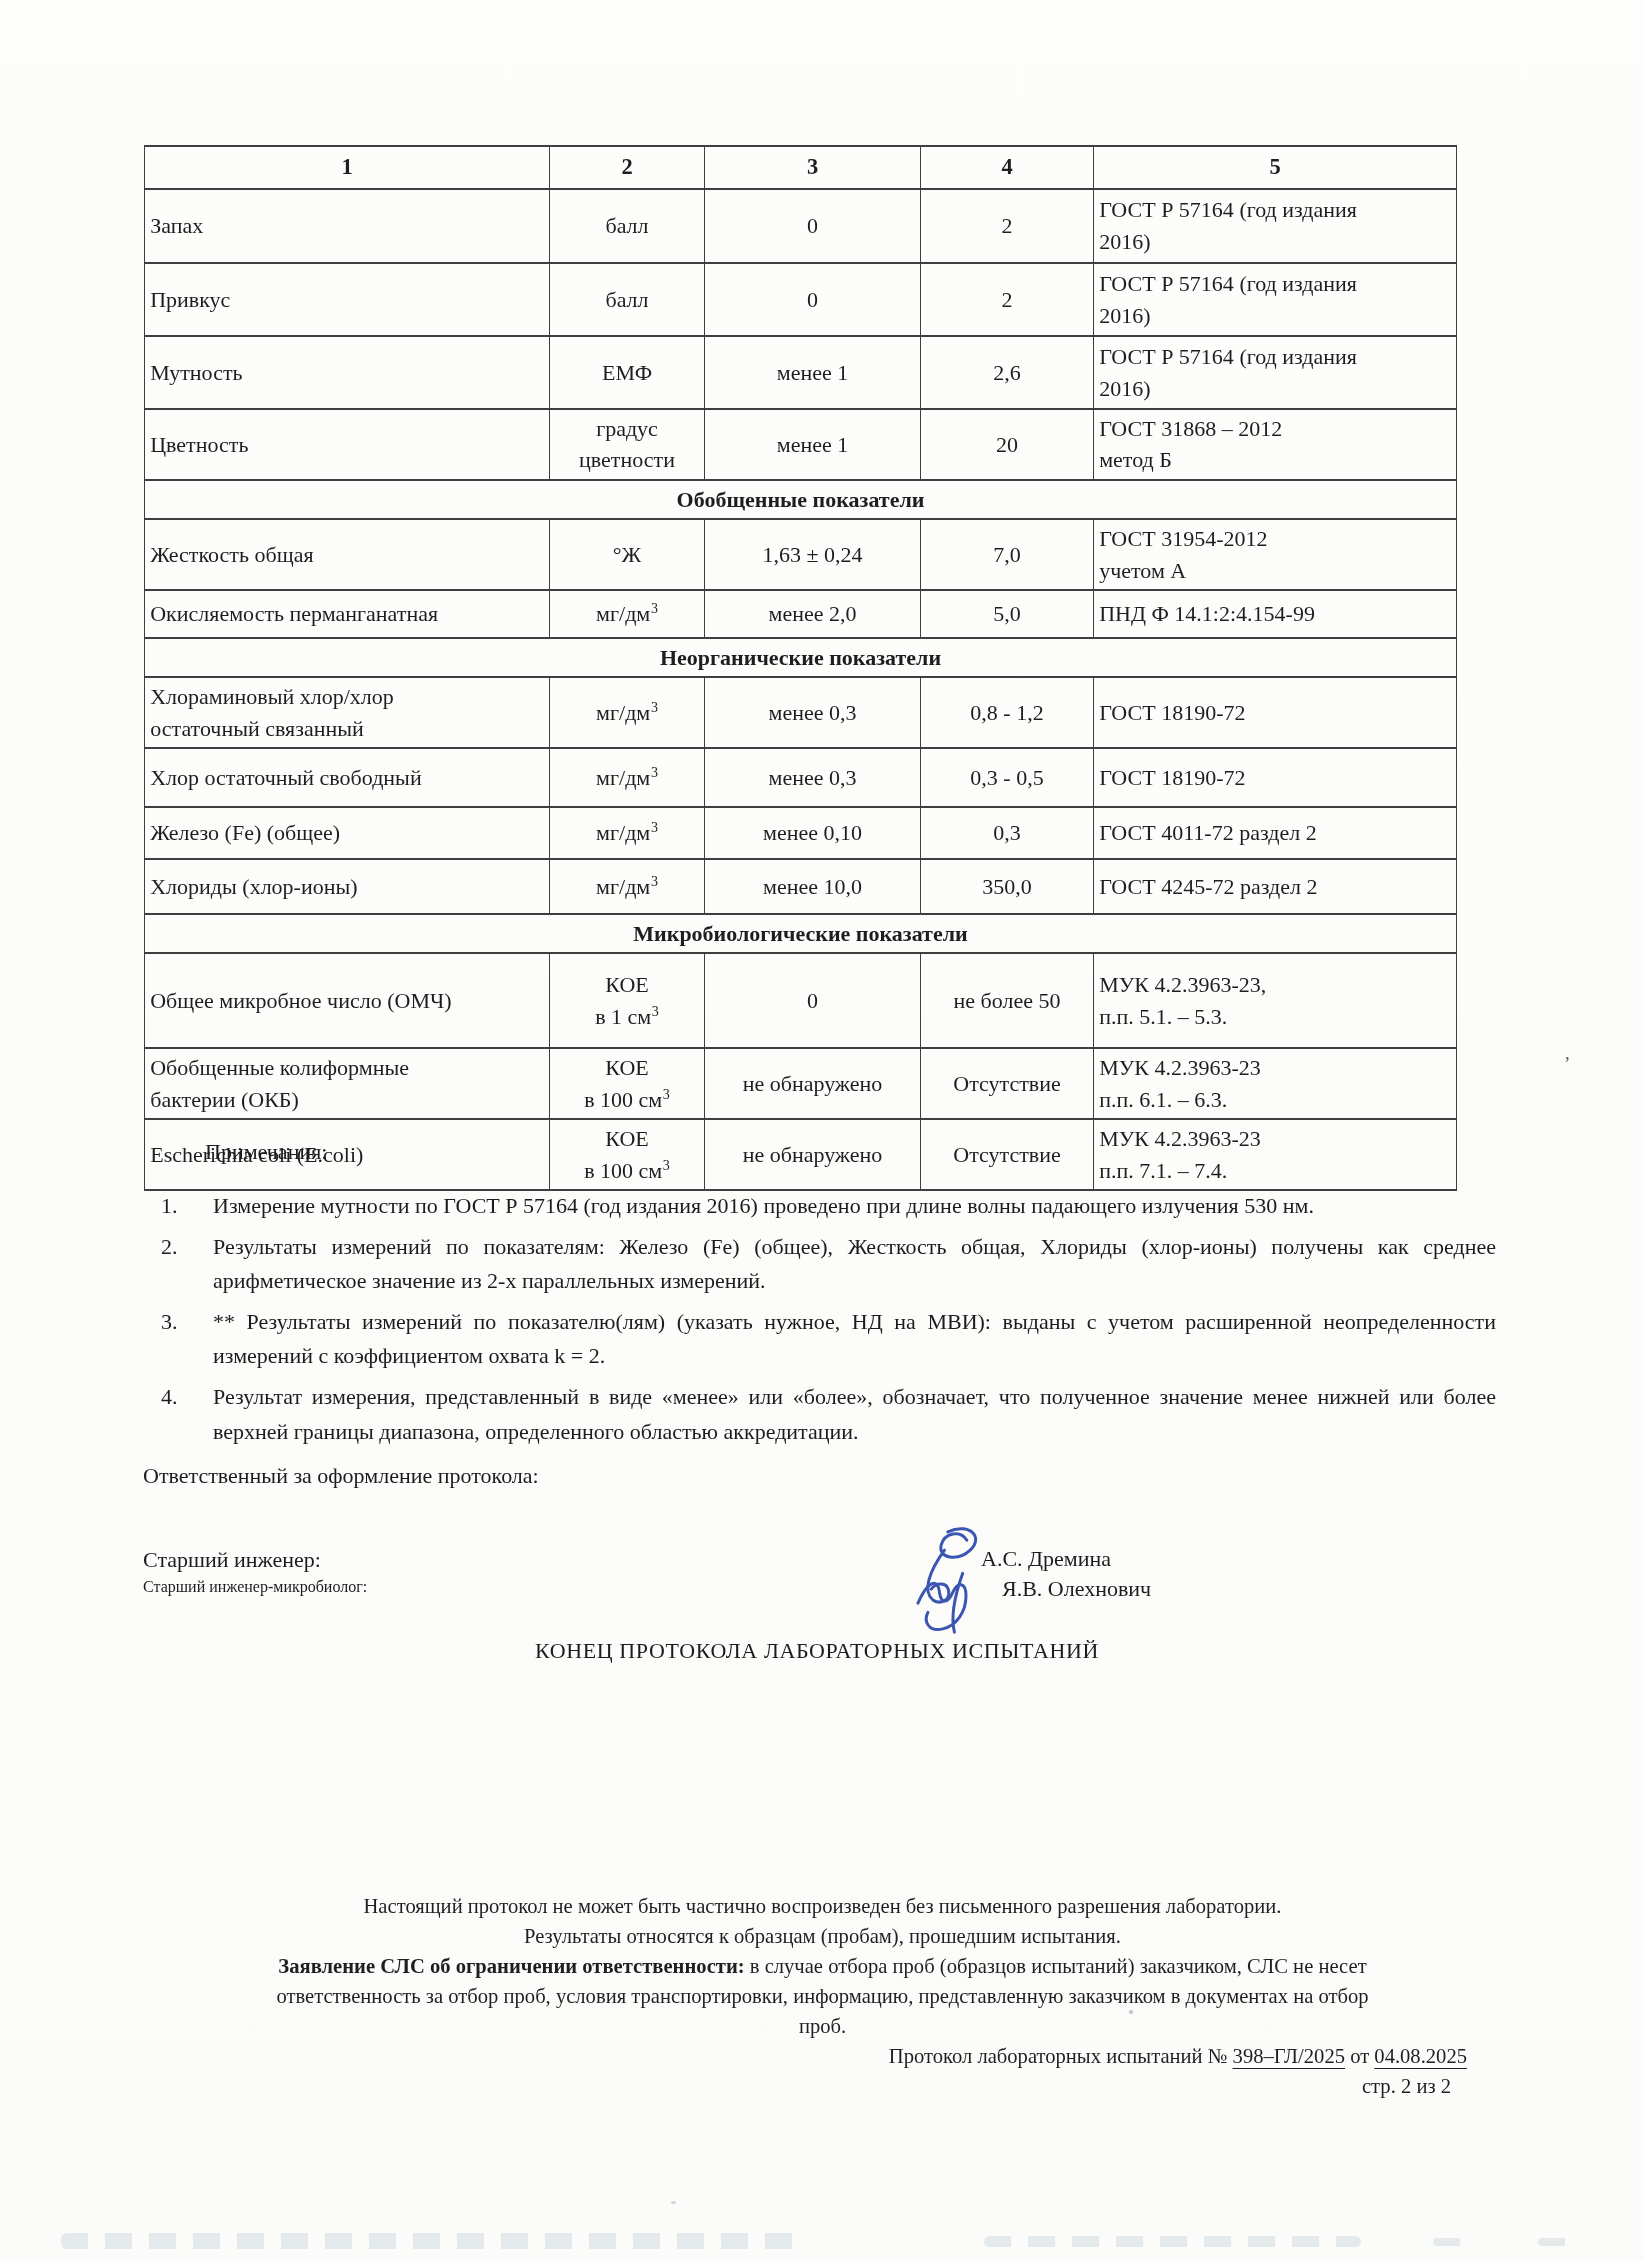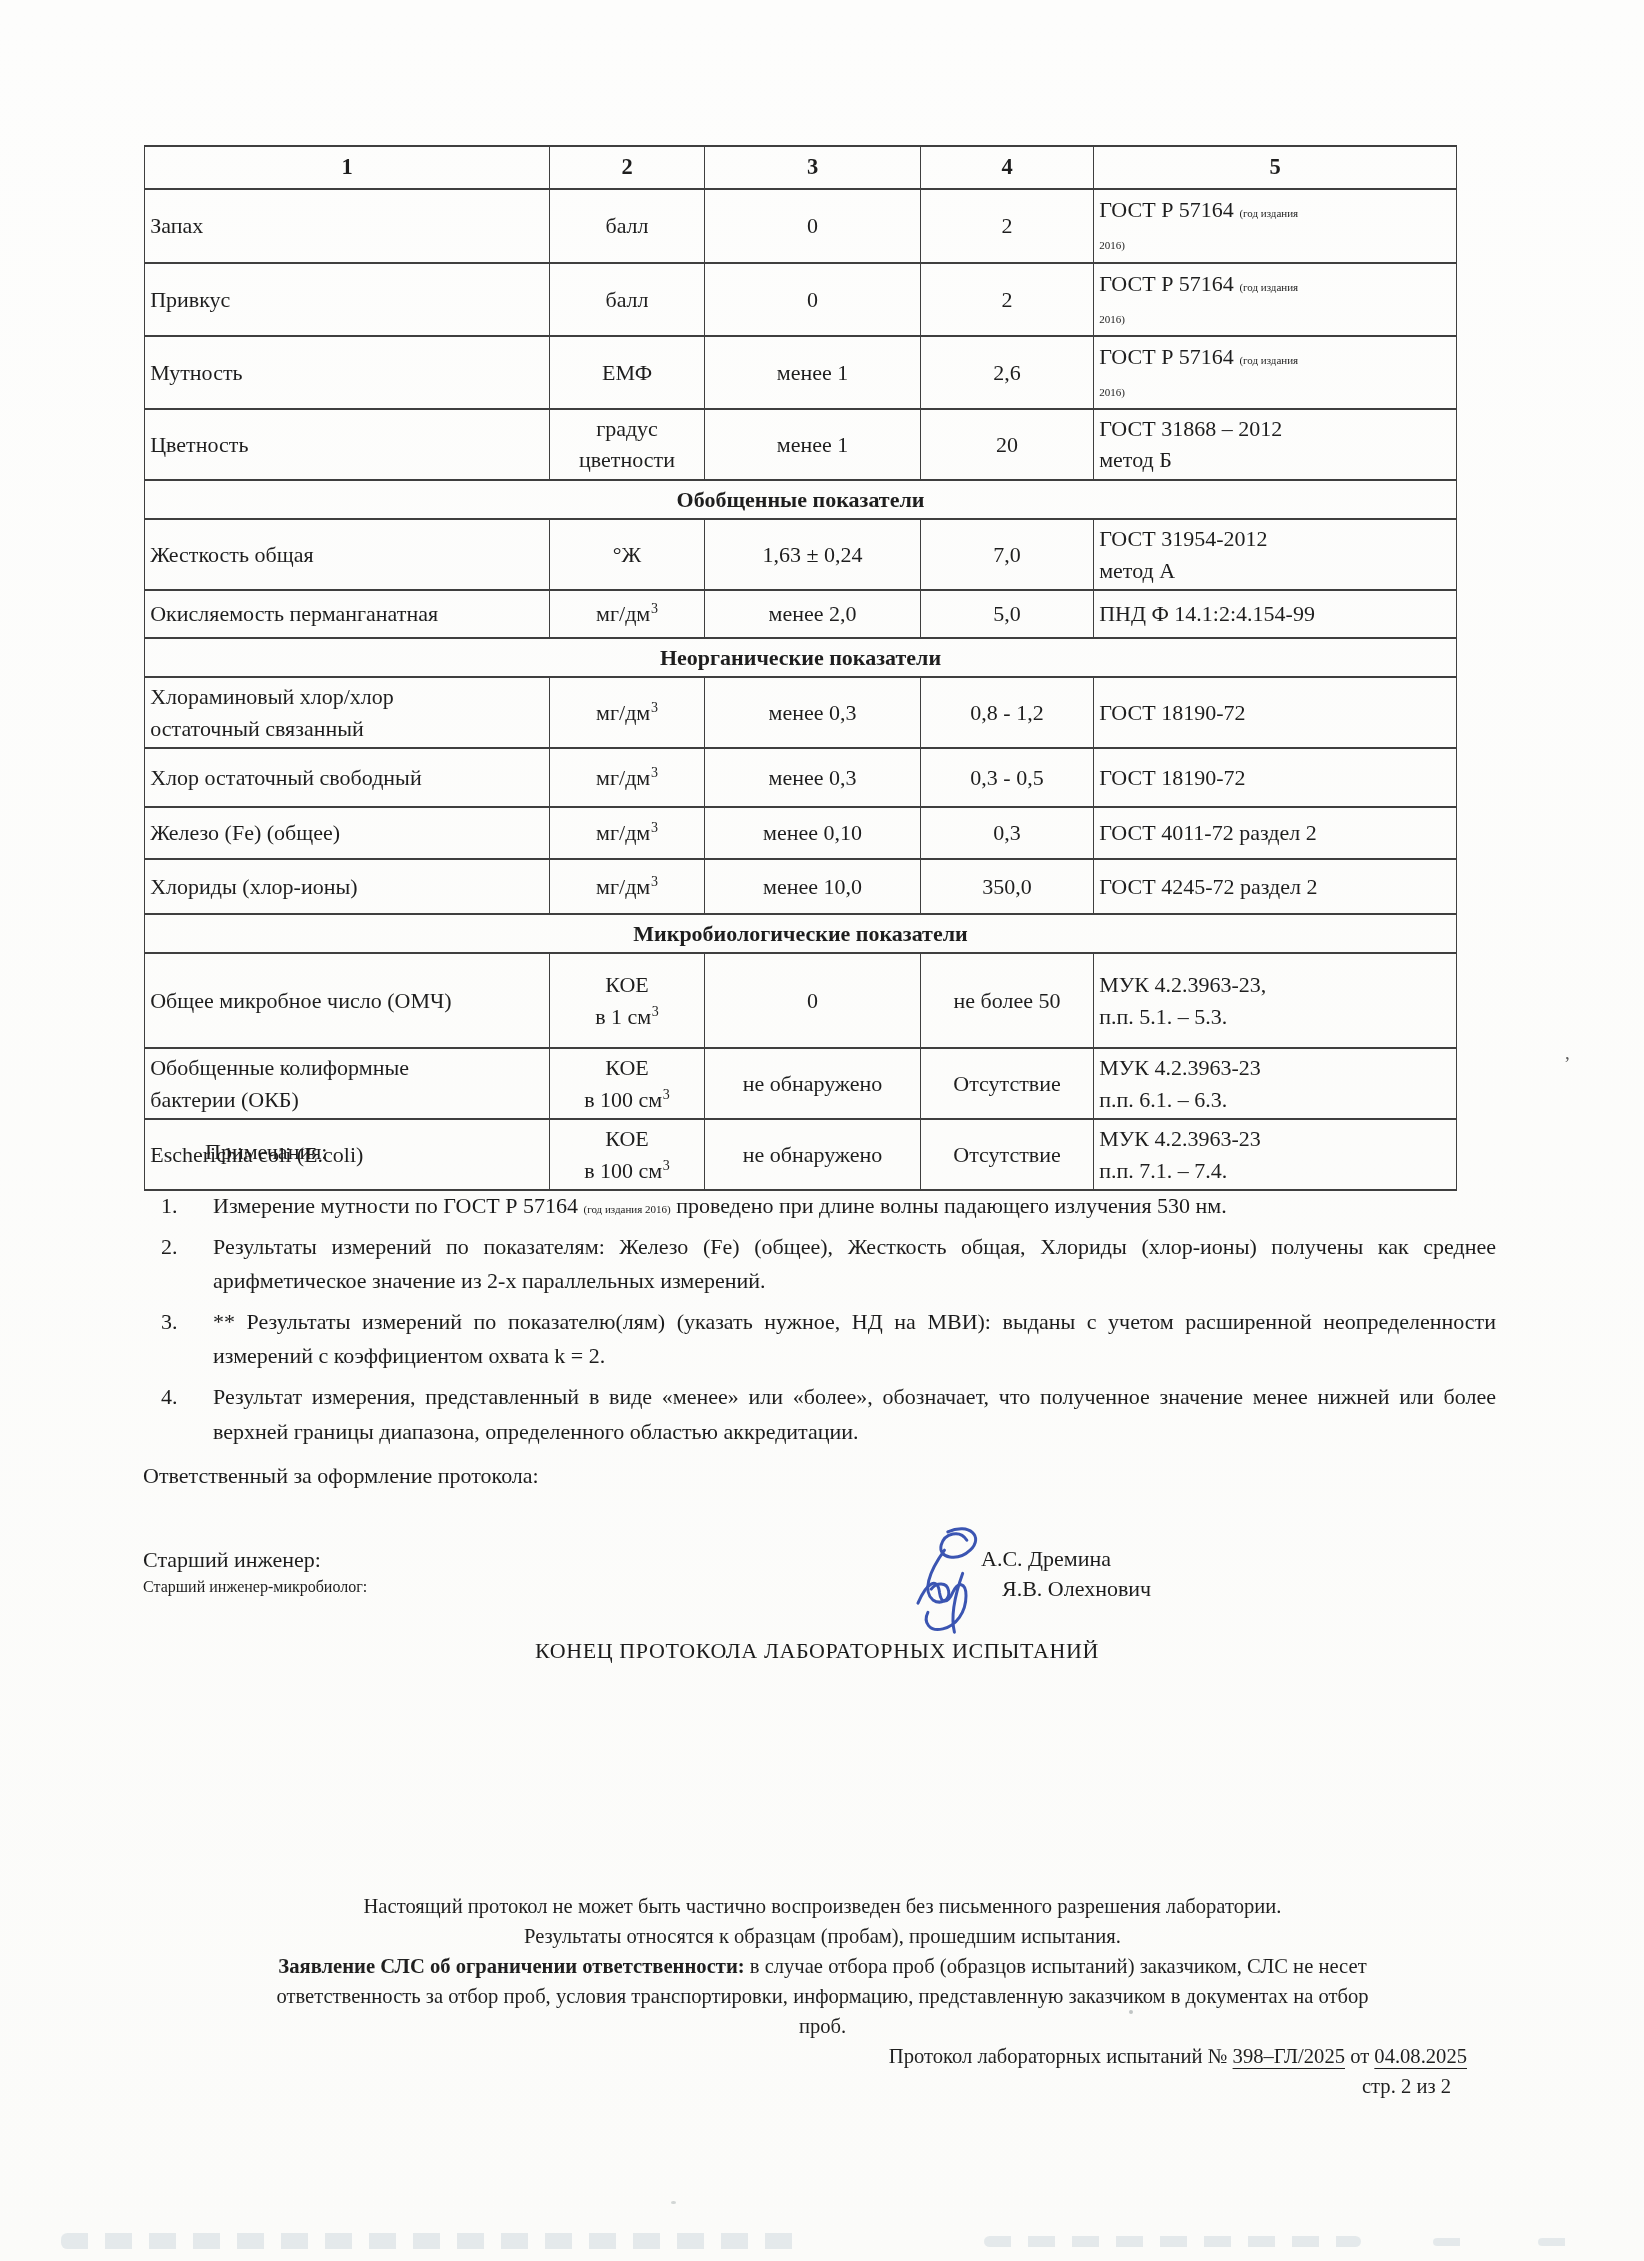--- a/index.html
+++ b/index.html
@@ -11,21 +11,21 @@
   table.results td, table.results th{
     border:1.9px solid #3f3f3f;border-top-width:2.6px;border-bottom-width:2.6px;
     font-size:22px;line-height:1.45;vertical-align:middle;padding:2.6px 5.2px;
     color:#1e1e1e;
   }
   table.results th{font-weight:bold;font-size:22.5px;text-align:center;}
   td.c1{text-align:left;padding-left:14px;}
   td.c2,td.c3,td.c4{text-align:center;}
   td.c5{text-align:left;padding-left:17px;}
   td.section{text-align:center;font-weight:bold;font-size:22.5px;}
-  span.small{font-size:11px;}
+  span.small{font-size:22px;}
   span.sup{font-size:14px;position:relative;top:-7.7px;padding-left:0.6px;}
   span.b{font-weight:bold;}
 
   
   .notes-title{position:absolute;left:205px;top:1139px;font-size:22px;}
   .notes{position:absolute;left:161px;top:1189px;width:1335px;}
   .note{display:flex;margin-bottom:7px;font-size:22px;line-height:1.55;}
   .note .num{flex:0 0 52px;}
   .note .txt{flex:1;text-align:justify;}
 
@@ -108,21 +108,21 @@
           <td class="c5"><span>ГОСТ 31868 – 2012</span><br><span>метод Б</span></td>
         </tr>
         <tr style="height: 37px;">
           <td colspan="5" class="section">Обобщенные показатели</td>
         </tr>
         <tr style="height: 61px;">
           <td class="c1"><span>Жесткость общая</span></td>
           <td class="c2"><span>°Ж</span></td>
           <td class="c3"><span>1,63 ± 0,24</span></td>
           <td class="c4"><span>7,0</span></td>
-          <td class="c5"><span>ГОСТ 31954-2012</span><br><span>метод А</span></td>
+          <td class="c5"><span>ГОСТ 31954-2012</span><br><span>учетом А</span></td>
         </tr>
         <tr style="height: 48px;">
           <td class="c1"><span>Окисляемость перманганатная</span></td>
           <td class="c2"><span>мг/дм</span><span class="sup">3</span></td>
           <td class="c3"><span>менее 2,0</span></td>
           <td class="c4"><span>5,0</span></td>
           <td class="c5"><span>ПНД Ф 14.1:2:4.154-99</span></td>
         </tr>
         <tr style="height: 34px;">
           <td colspan="5" class="section">Неорганические показатели</td>

